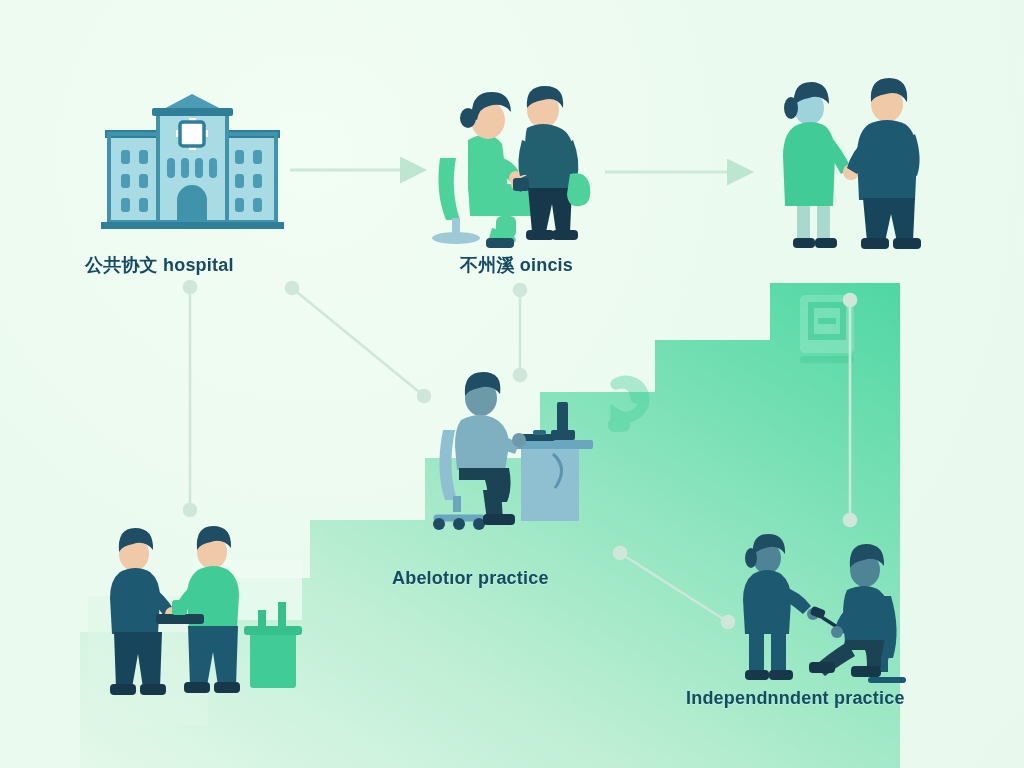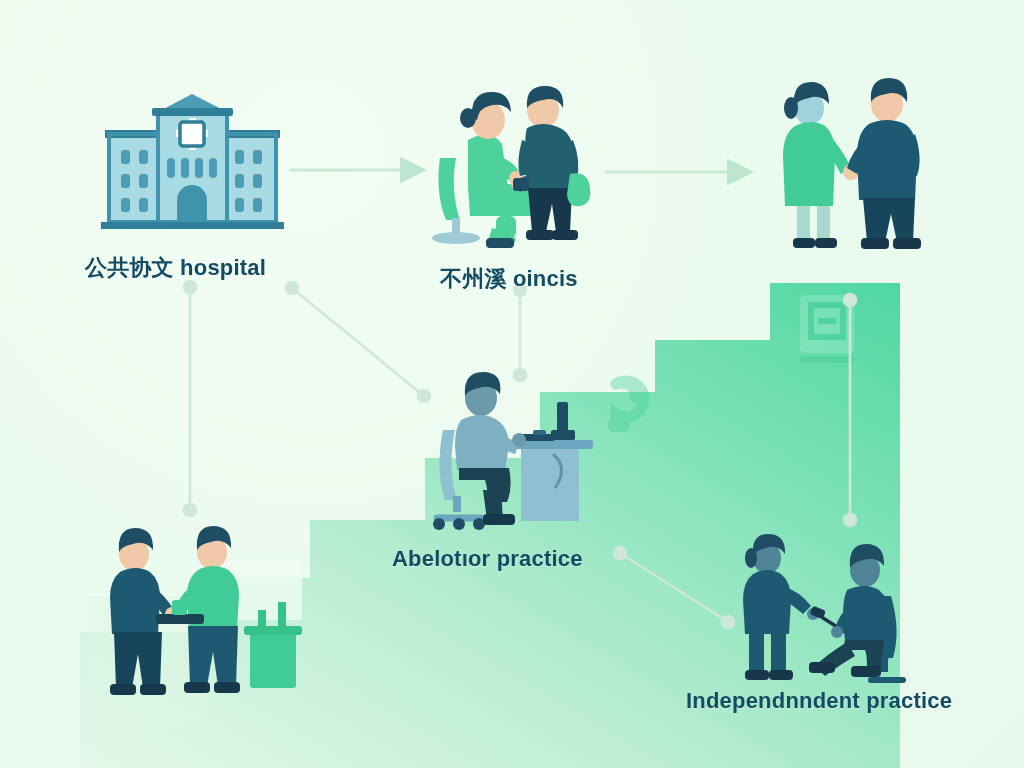--- a/index.html
+++ b/index.html
@@ -10,21 +10,21 @@
   }
   #stage{position:relative;width:1024px;height:768px;overflow:hidden;
          background:radial-gradient(circle at 30% 20%,#f2fdf3 0%,#eafaee 55%,#e8f8ec 100%);}
 
   
   .stairs{position:absolute;left:0;top:0;width:1024px;height:768px;}
   .label{
     position:absolute;
     color:#134b63;
     font-weight:bold;
-    font-size:22px;
+    font-size:18px;
     letter-spacing:.2px;
     white-space:nowrap;
     text-shadow:0 1px 0 rgba(255,255,255,.35);
   }
 
   .scene{position:absolute;}
   svg{display:block;overflow:visible;}
 
   .conn{position:absolute;left:0;top:0;width:1024px;height:768px;pointer-events:none;}
 </style>
@@ -324,17 +324,17 @@
       </g>
       <g>
         <path d="M156,64 q10,34 2,62 l-12,0 q8,-30 0,-62 Z" fill="#1d5a72"></path>
         <rect x="146" y="126" width="7" height="14" fill="#1d5a72"></rect>
         <path d="M136,148 l32,0" stroke="#1d5a72" stroke-width="6" stroke-linecap="round"></path>
       </g>
     </svg>
   </div>
 
   <div class="label" style="left:85px;top:253px;">公共协文 hospital</div>
-  <div class="label" style="left:440px;top:253px;margin-top:11px;">不州溪 oincis</div>
-  <div class="label" style="left:392px;top:546px;">Abelotıor practice</div>
+  <div class="label" style="left:460px;top:253px;">不州溪 oincis</div>
+  <div class="label" style="left:392px;top:568px;">Abelotıor practice</div>
   <div class="label" style="left:686px;top:688px;">Independnndent practice</div>
 
 </div>
 
 </body></html>

